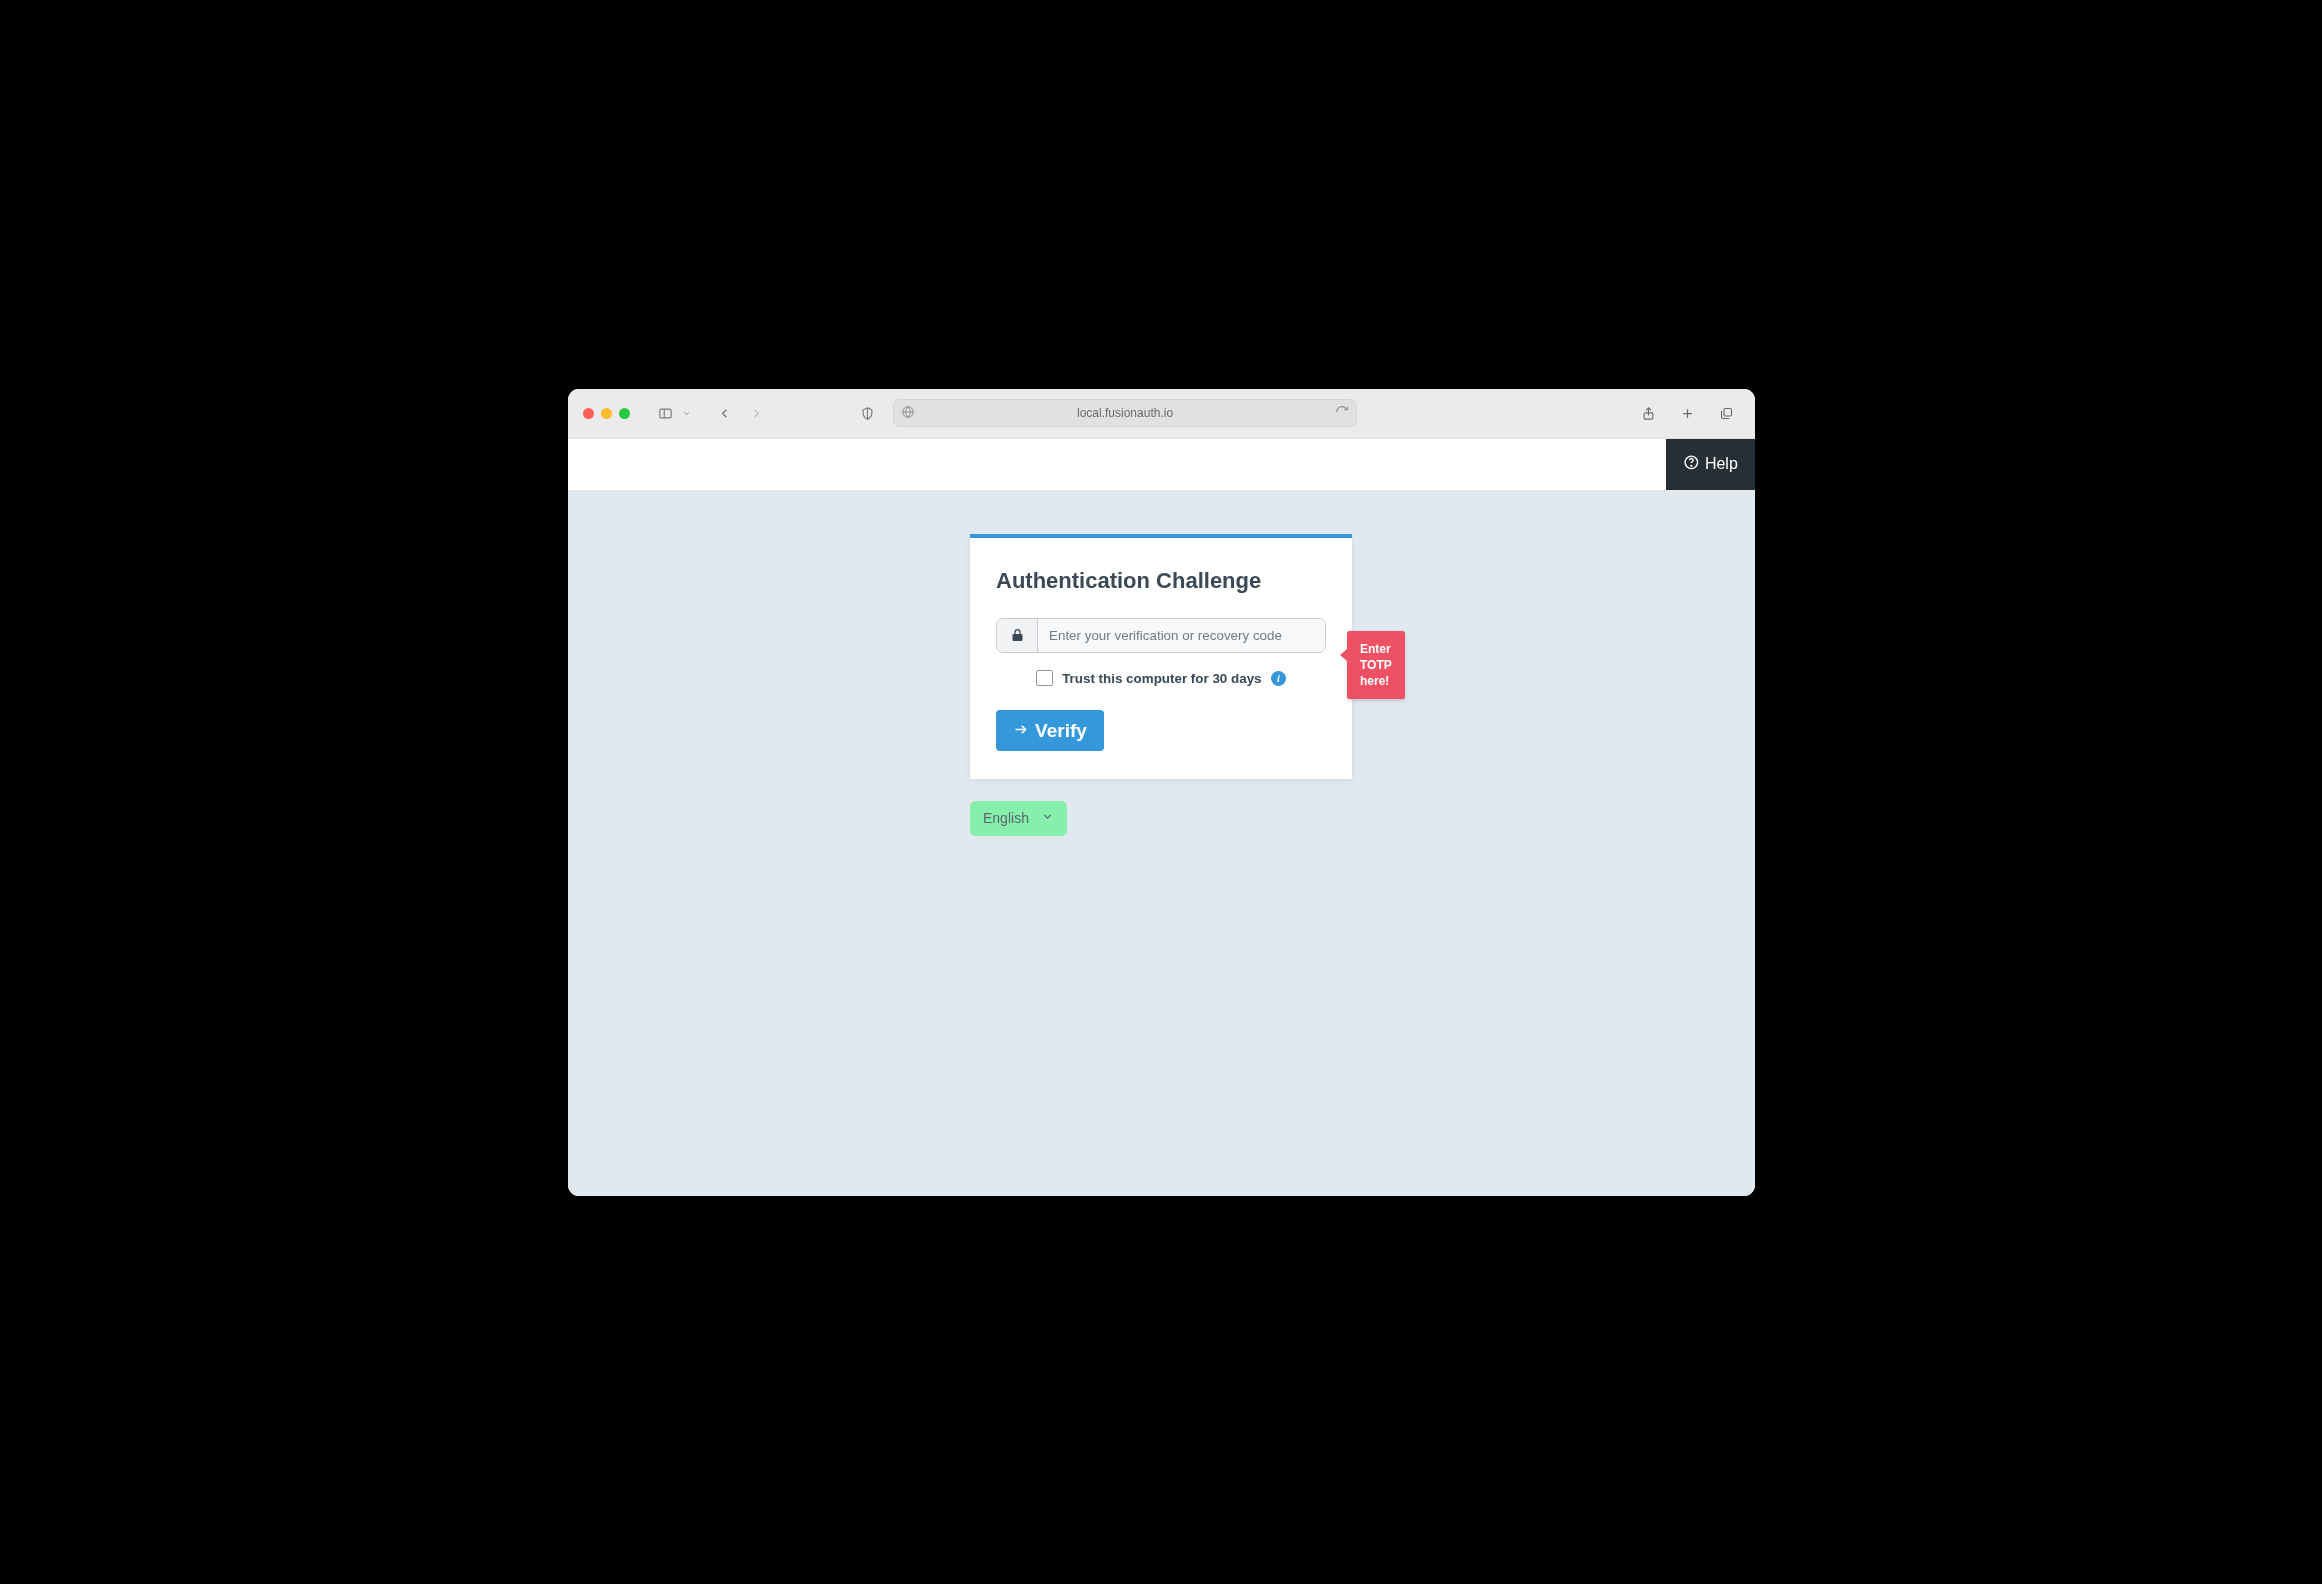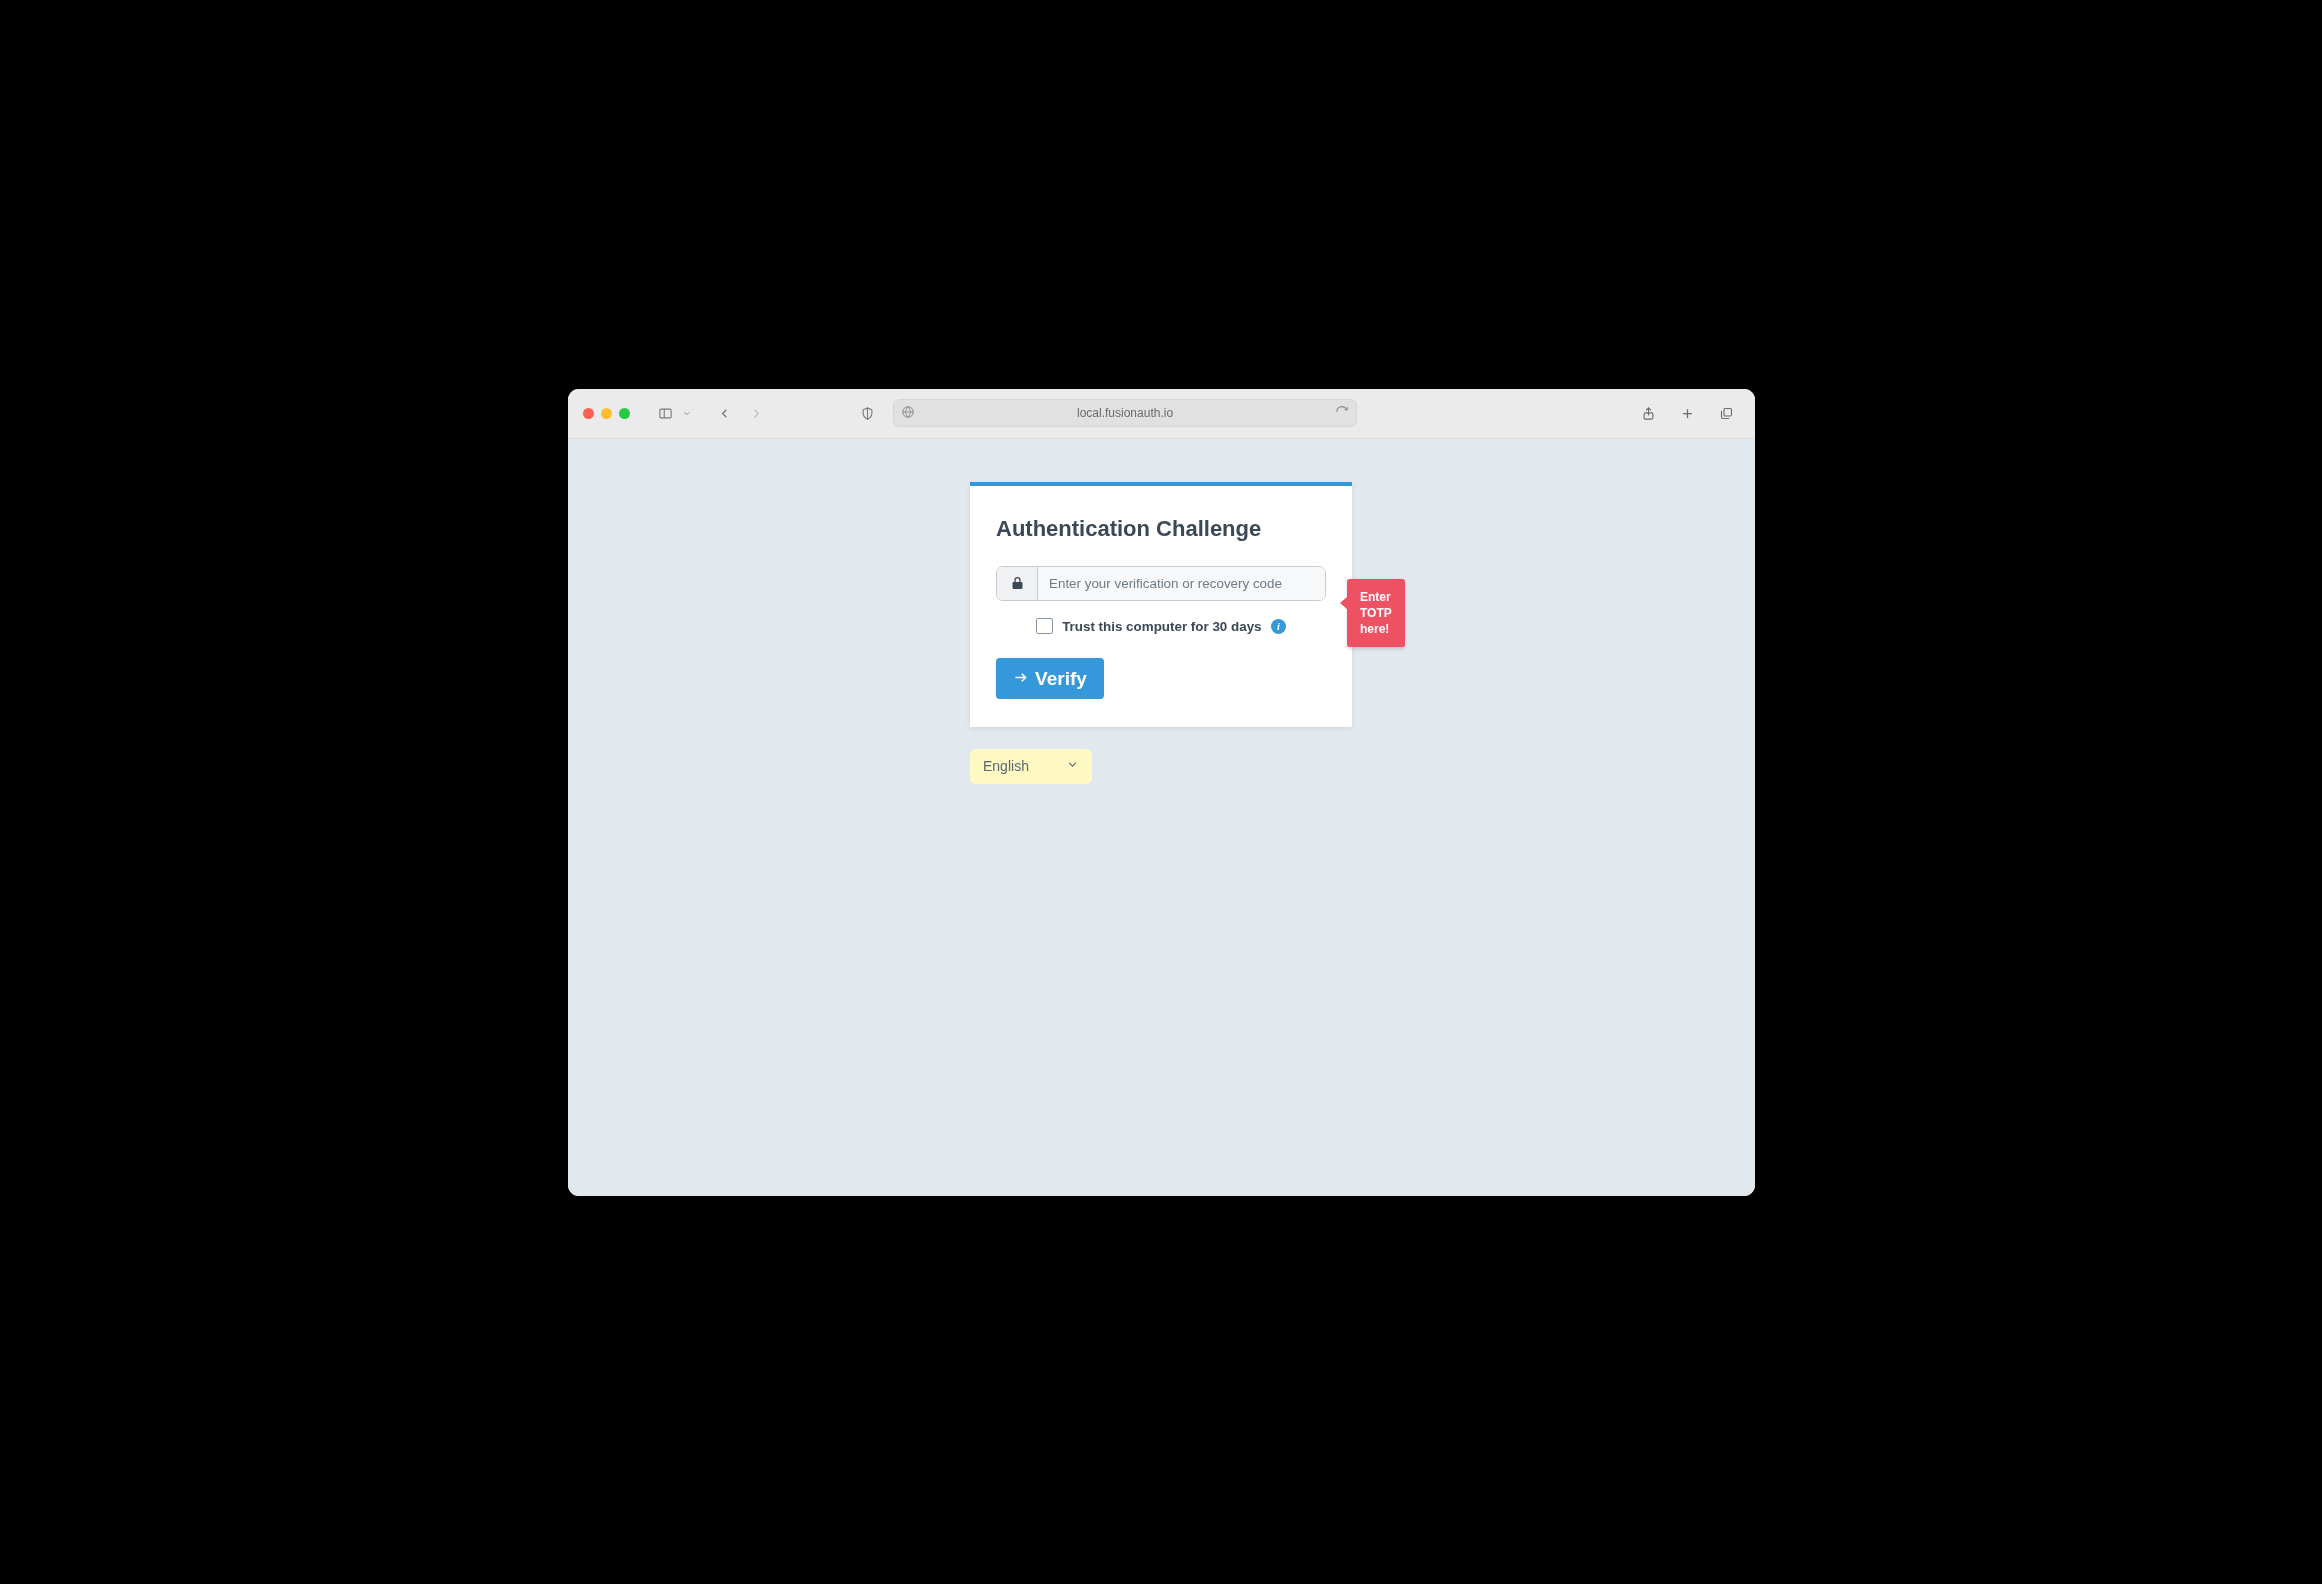--- a/index.html
+++ b/index.html
@@ -181,22 +181,22 @@
     border-radius: 3.7px;
     padding: 9.3px 16.7px;
     font-size: 19px;
     font-weight: 700;
     cursor: pointer;
   }
   .verify-btn svg { width: 15px; height: 15px; }
 
   .lang-select {
     margin-top: 22px;
-    width: 122px;
-    background: #fef9c3;
+    width: 97px;
+    background: #86efac;
     border-radius: 5.6px;
     padding: 9.3px 13px;
     display: flex;
     align-items: center;
     justify-content: space-between;
     color: #5a6772;
     font-size: 14px;
     cursor: pointer;
   }
   .lang-select svg { width: 13px; height: 13px; }
@@ -305,20 +305,32 @@
       </div>
       <div class="chrome-btn">
         <svg viewBox="0 0 24 24" fill="none" stroke="currentColor" stroke-width="1.8">
           <rect x="8" y="4" width="12" height="12" rx="2"></rect>
           <path d="M4 8v10a2 2 0 0 0 2 2h10"></path>
         </svg>
       </div>
     </div>
   </div>
 
+  <div class="app-header">
+    <div class="help-btn">
+      <span>
+        <svg viewBox="0 0 24 24" fill="none" stroke="currentColor" stroke-width="2">
+          <circle cx="12" cy="12" r="9"></circle>
+          <path d="M9.5 9a2.5 2.5 0 1 1 3.5 2.3c-.8.4-1 .9-1 1.7"></path>
+          <circle cx="12" cy="17" r="0.6" fill="currentColor"></circle>
+        </svg>
+      </span>
+      <span>Help</span>
+    </div>
+  </div>
 
   <div class="content">
     <div class="card-wrap">
       <div class="card">
         <h1>Authentication Challenge</h1>
 
         <div class="input-row">
           <div class="input-icon">
             <svg viewBox="0 0 24 24" fill="currentColor">
               <path d="M12 2a5 5 0 0 0-5 5v3H6a2 2 0 0 0-2 2v7a2 2 0 0 0 2 2h12a2 2 0 0 0 2-2v-7a2 2 0 0 0-2-2h-1V7a5 5 0 0 0-5-5zm-3 5a3 3 0 1 1 6 0v3H9V7z"></path>

